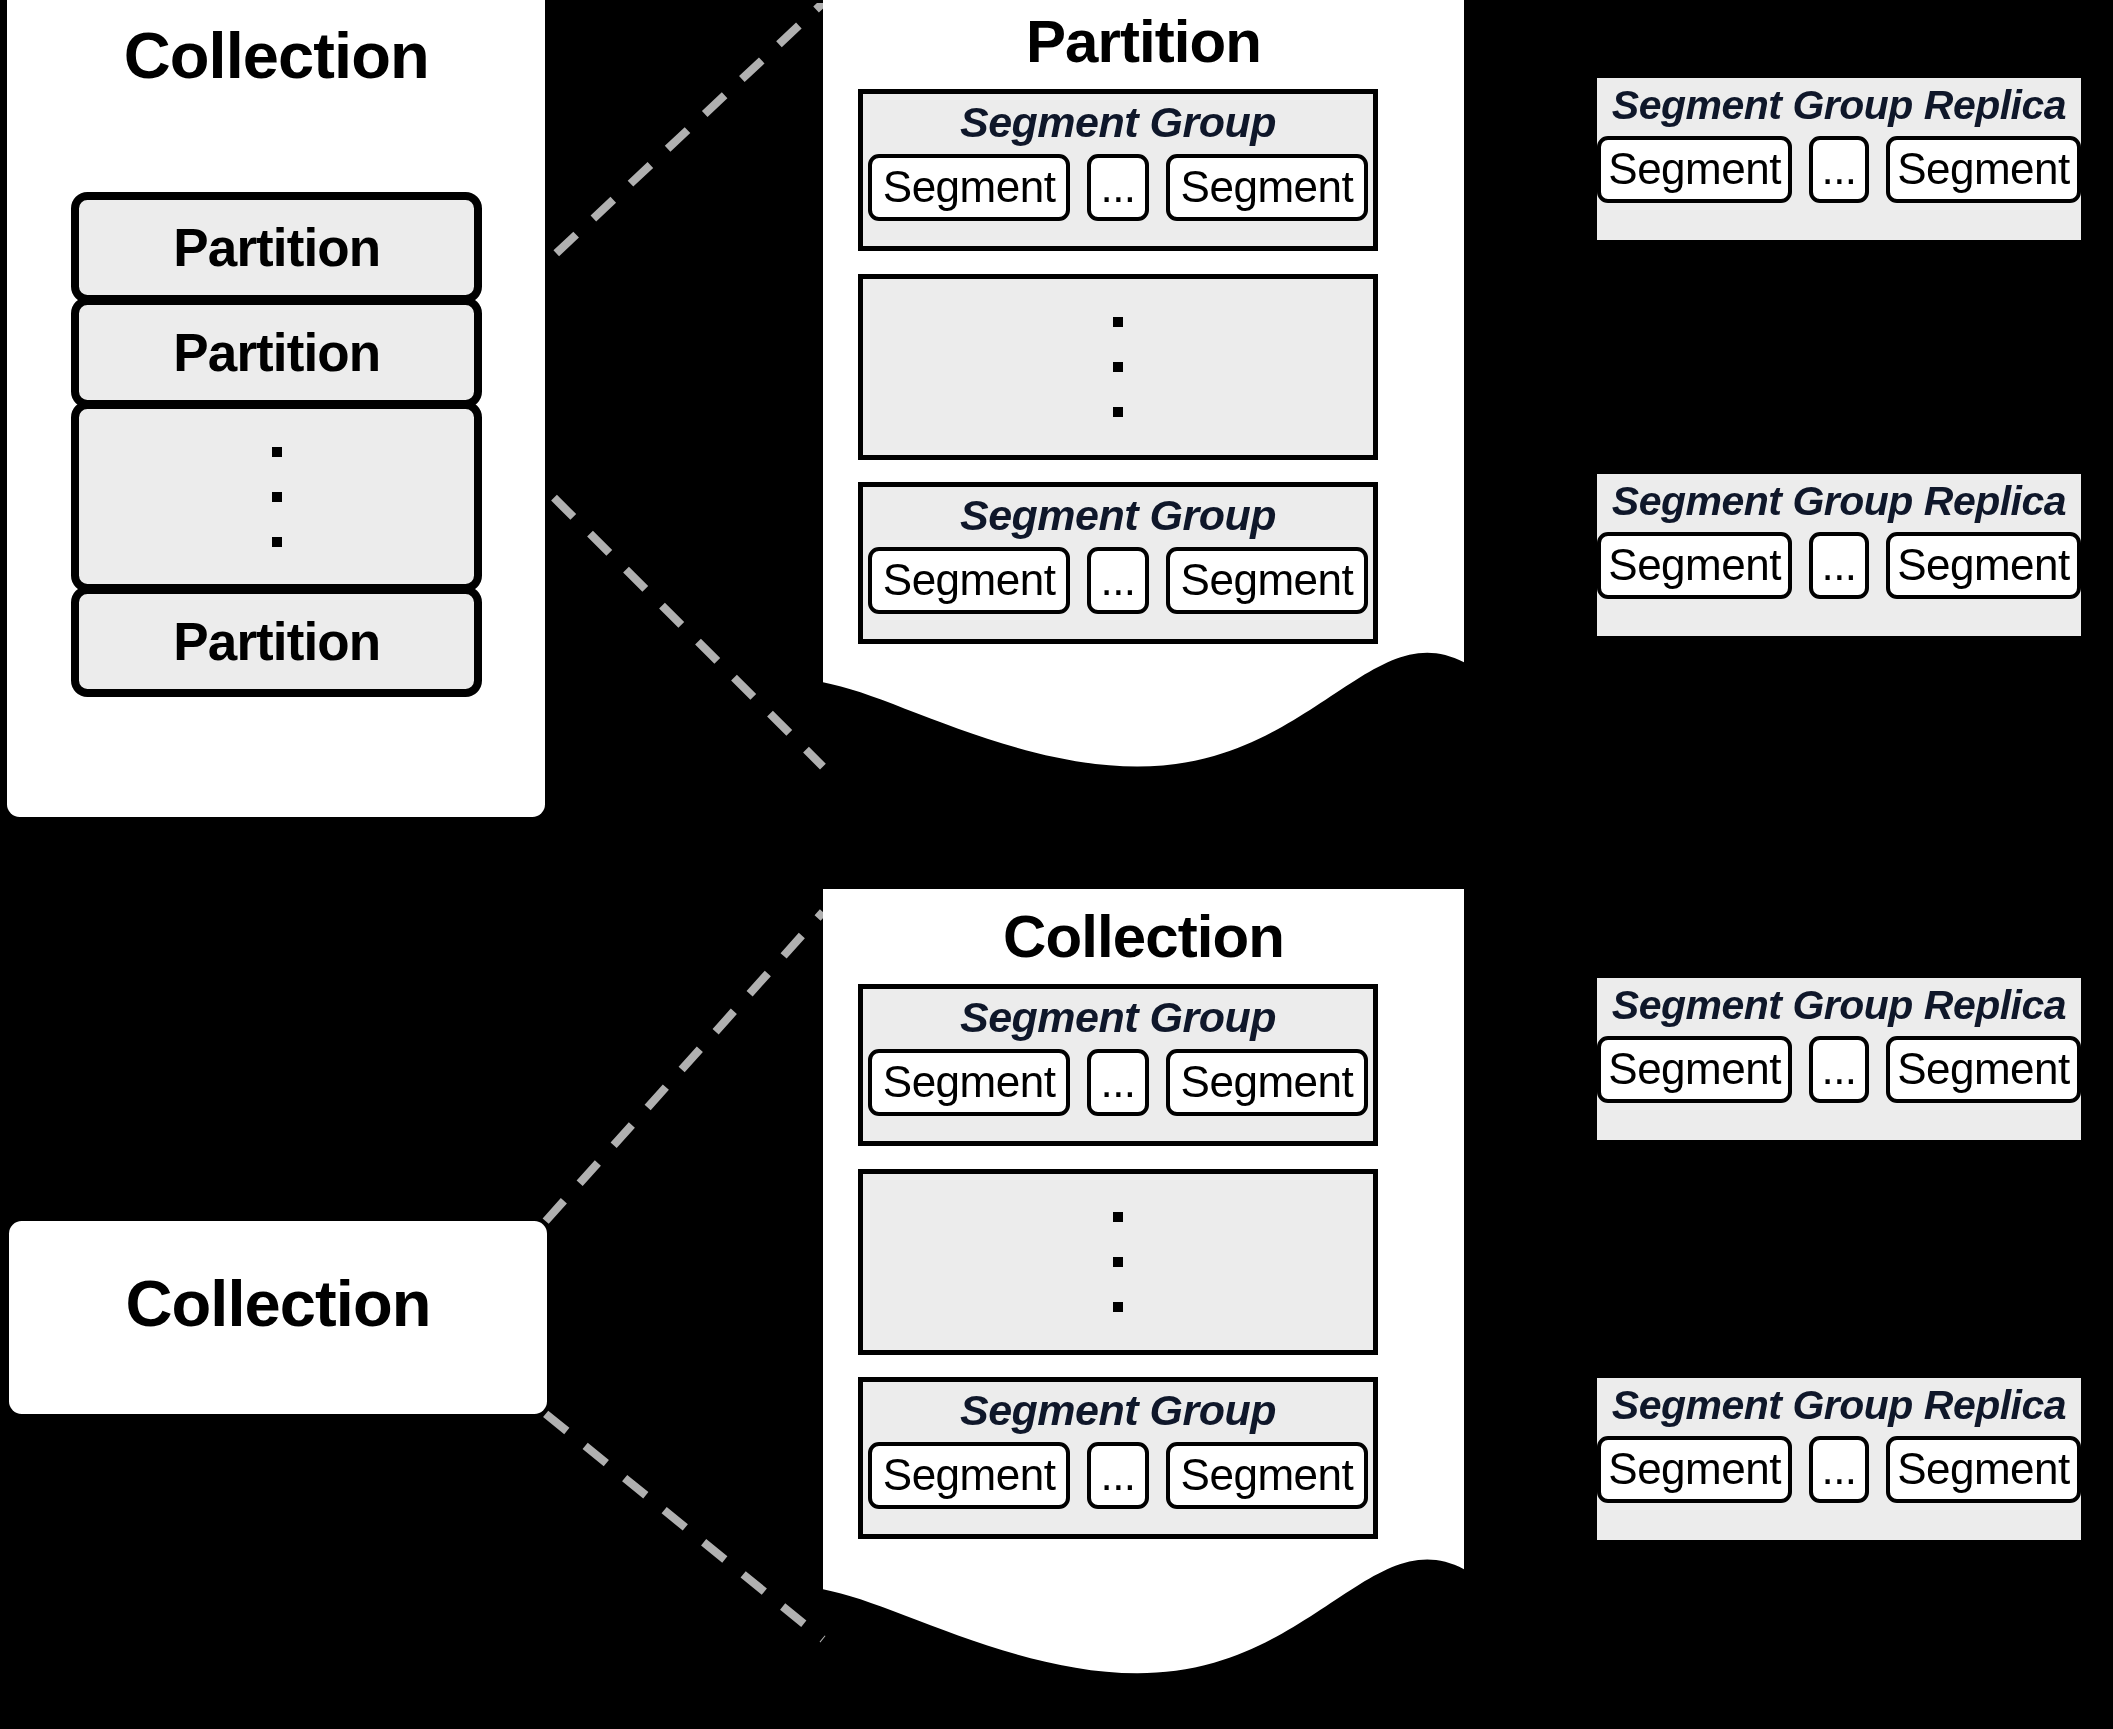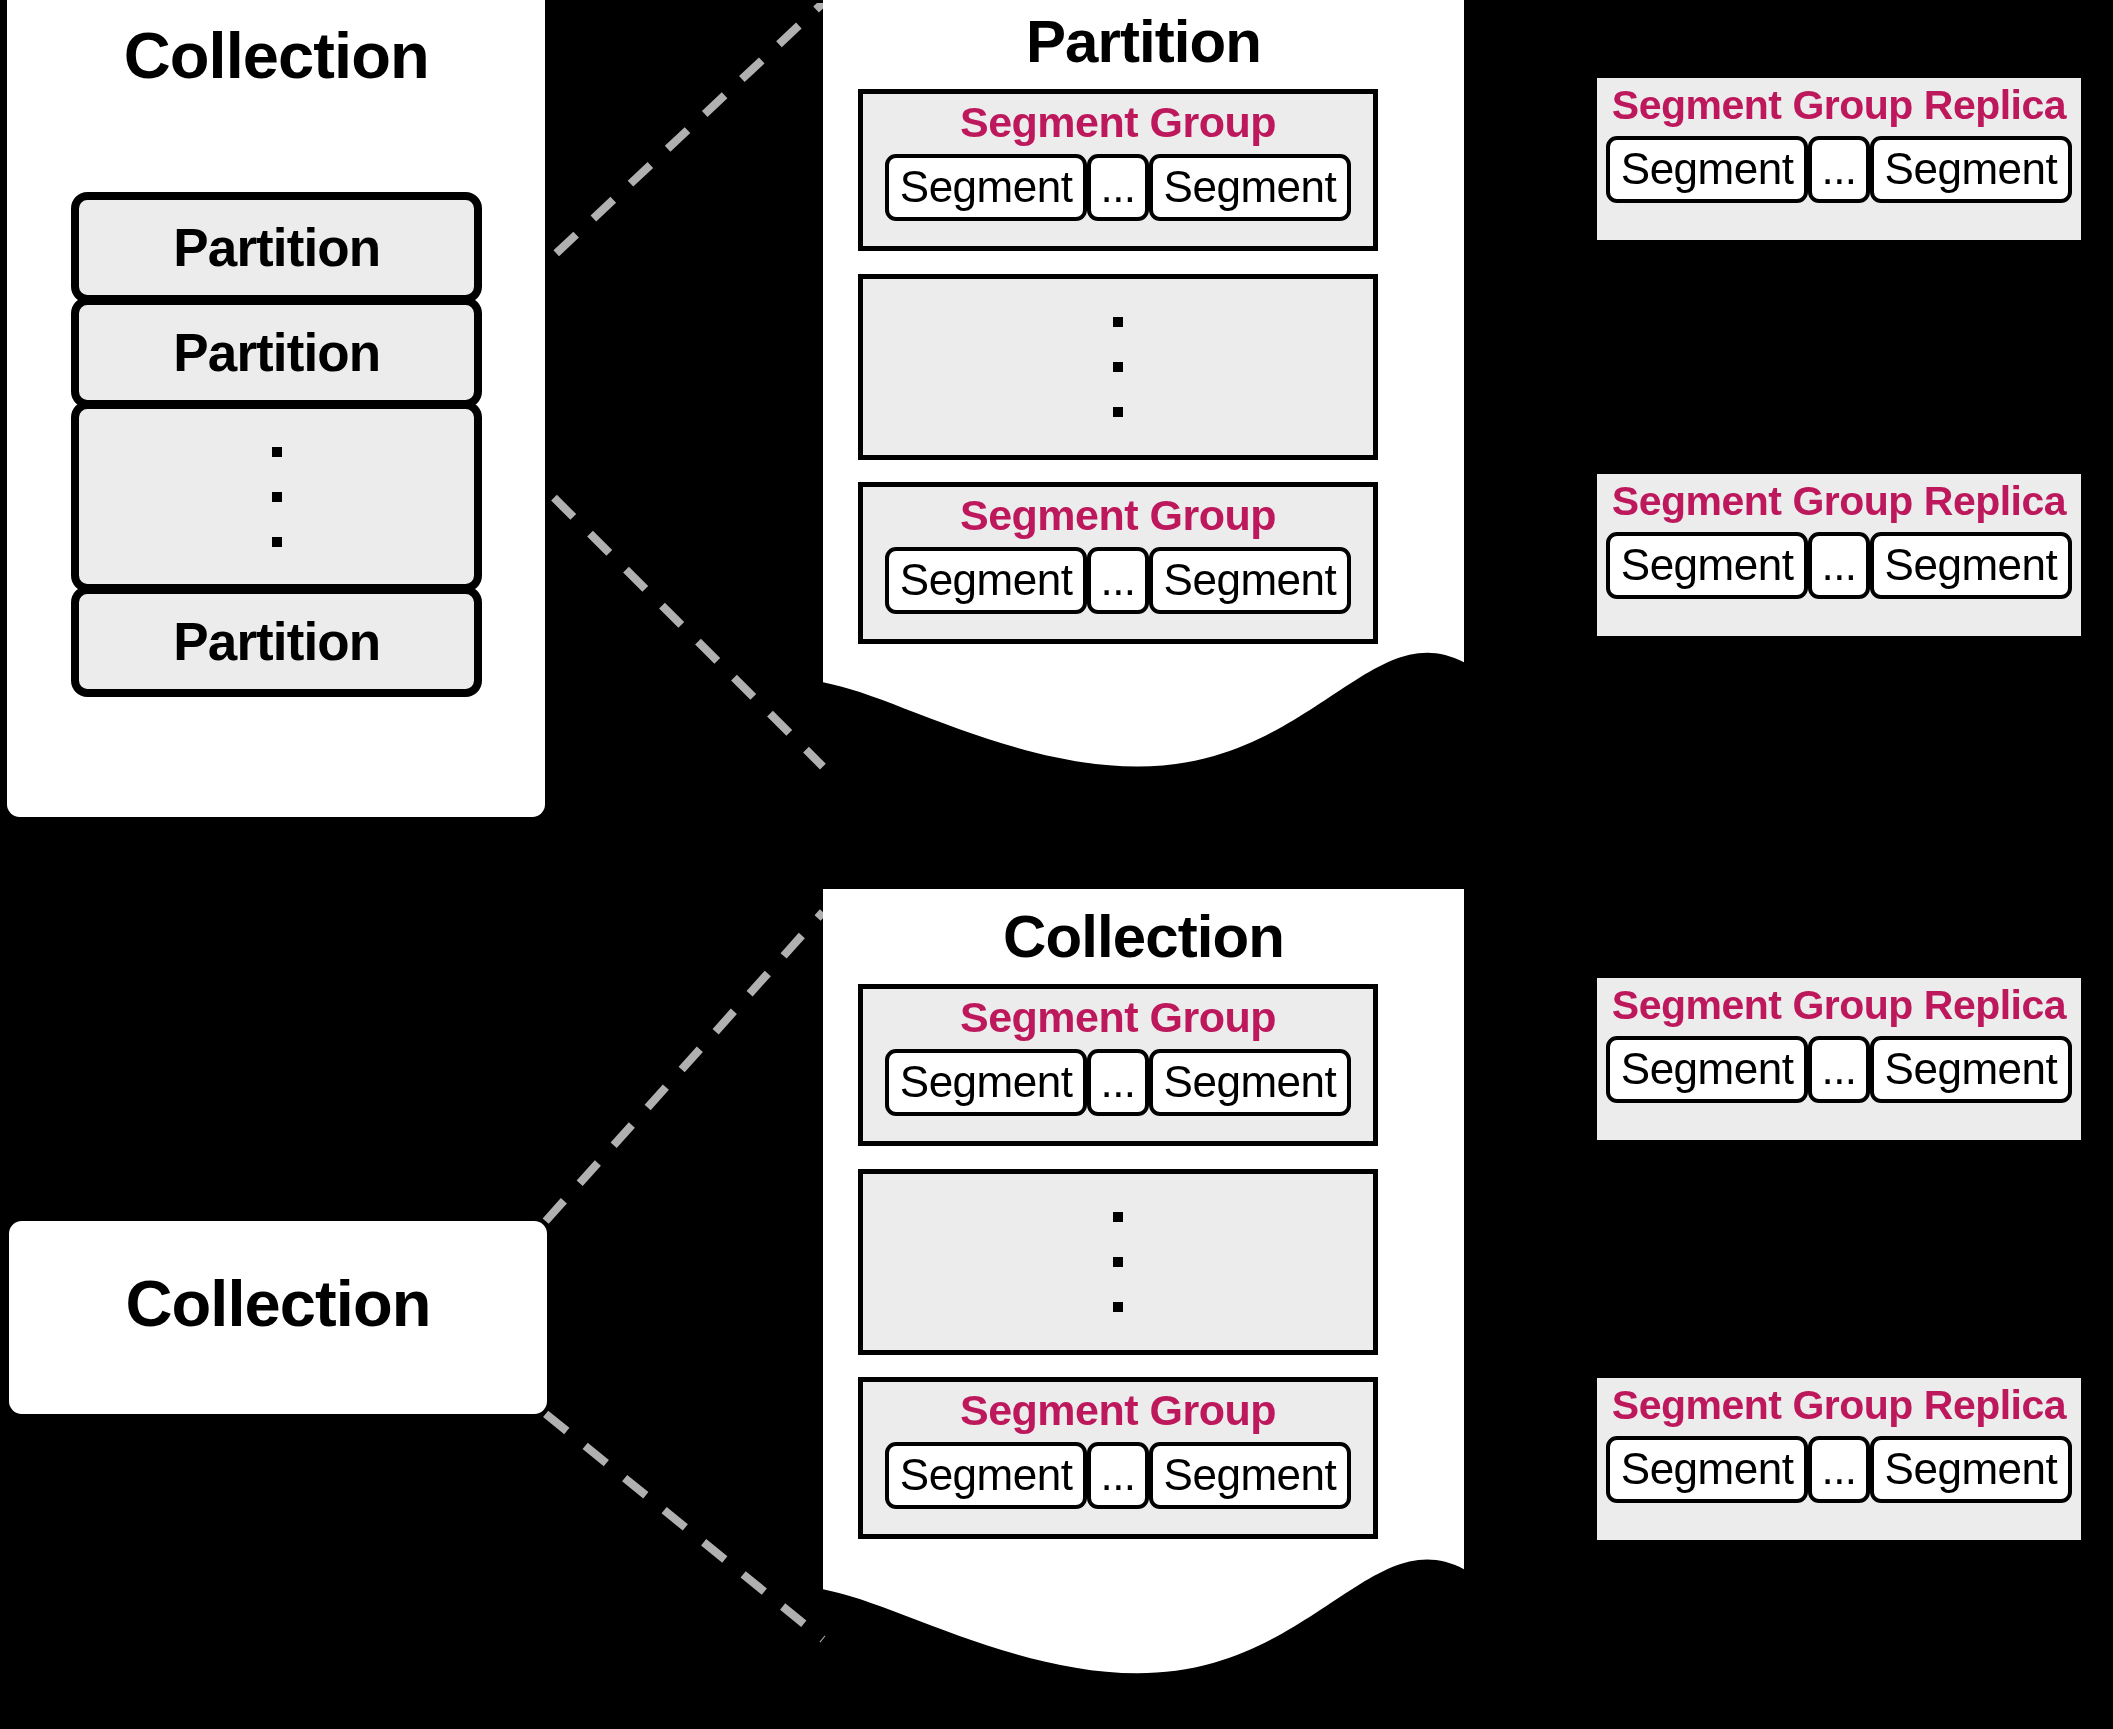--- a/index.html
+++ b/index.html
@@ -18,23 +18,23 @@
   
   .vdots{position:absolute;left:0;right:0;top:0;bottom:0;
          display:flex;flex-direction:column;align-items:center;
          justify-content:center;gap:35px;pointer-events:none;}
   .vdots i{display:block;width:10px;height:10px;background:#000;}
 
   
   .seg-group{position:absolute;background:#ececec;border:5.5px solid #000;
              box-sizing:border-box;}
   .seg-group.noborder{border:none;}
-  .seg-title{text-align:center;font-size:43px;font-weight:bold;color:#be185d;
-             letter-spacing:-0.5px;line-height:1.05;margin-top:5.5px;}
-  .seg-row{display:flex;align-items:flex-start;justify-content:center;gap:0;
+  .seg-title{text-align:center;font-size:43px;font-weight:bold;color:#0f172a;
+             letter-spacing:-0.5px;line-height:1.05;margin-top:5.5px;font-style:italic;}
+  .seg-row{display:flex;align-items:flex-start;justify-content:center;gap:17px;
            margin-top:9px;}
   .seg-chip{background:#fff;border:4.5px solid #000;border-radius:11px;
             box-sizing:border-box;height:67px;display:flex;align-items:center;
             justify-content:center;font-size:44px;color:#000;padding:0 11px;
             font-weight:normal;letter-spacing:-0.5px;}
   .seg-chip.wide{min-width:185px;}
   .seg-chip.dots{min-width:58px;padding:0 9px;}
 
   
   .ellipsis-group{position:absolute;background:#ececec;border:5.5px solid #000;

